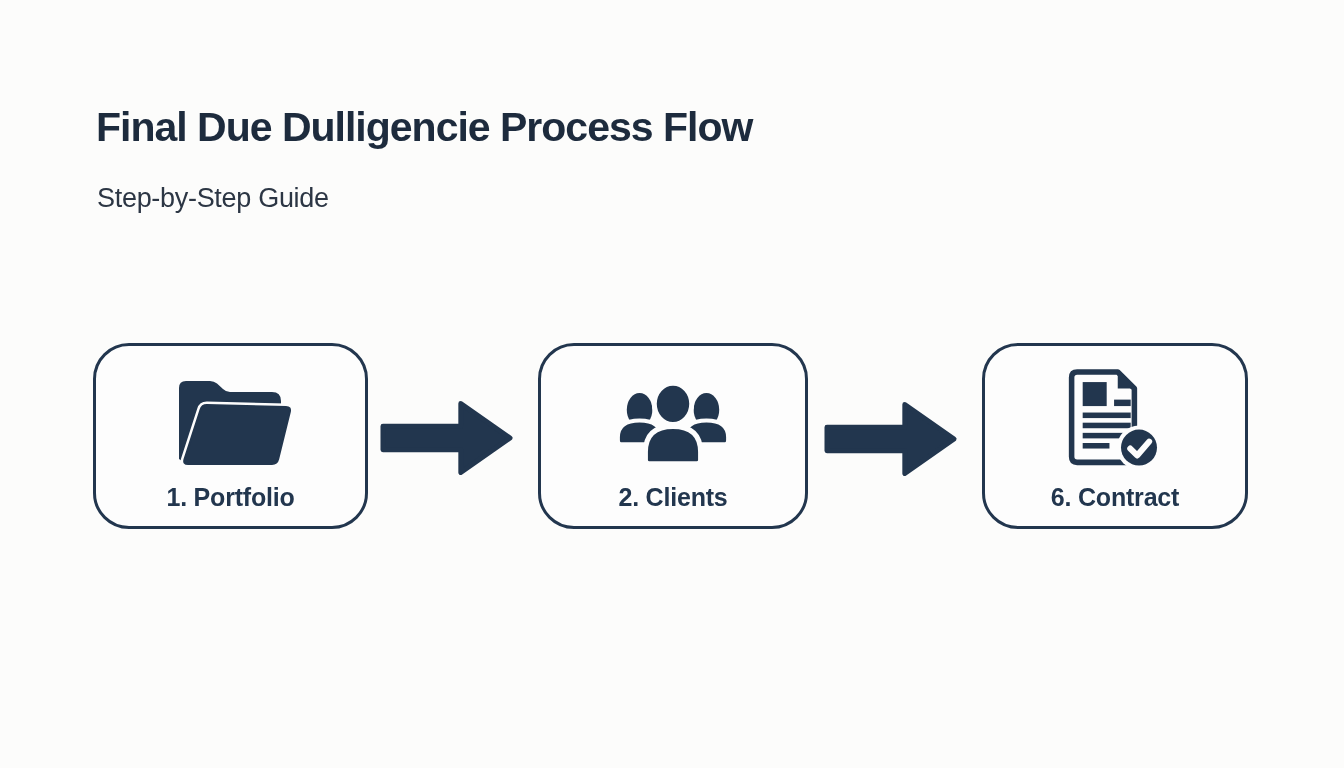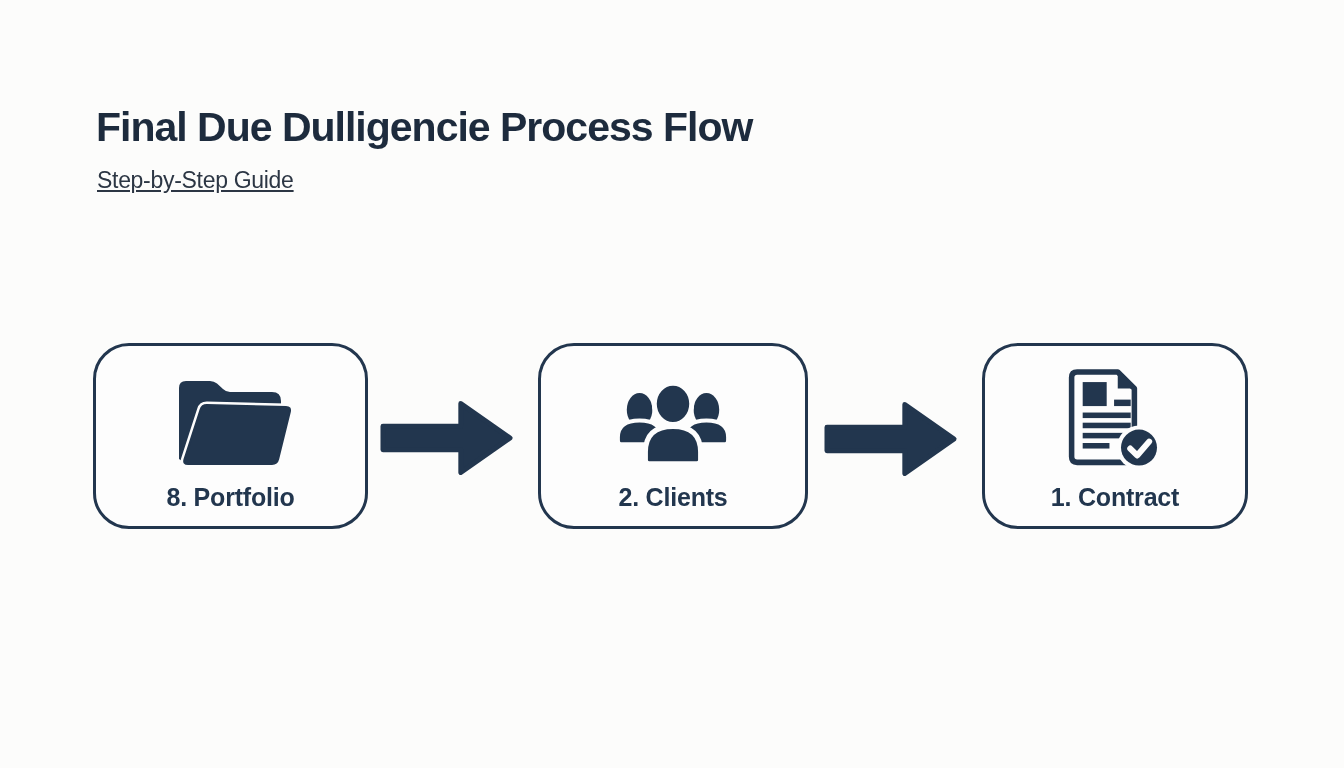--- a/index.html
+++ b/index.html
@@ -16,24 +16,23 @@
     font-family:"Liberation Sans","DejaVu Sans",sans-serif;
     position:relative;
   }
   .canvas{position:absolute;inset:0;}
   .page-title{
     position:absolute;left:96px;top:104px;
     font-size:41px;font-weight:700;letter-spacing:-1px;
     color:var(--title);
   }
   .page-subtitle{
-    position:absolute;left:97px;top:167px;
-    font-size:23px;font-weight:400;letter-spacing:-0.3px;
+    position:absolute;left:97px;top:183px;
+    font-size:27px;font-weight:400;letter-spacing:-0.3px;
     color:var(--subtitle);
-    text-decoration:underline;
   }
   .step-box{
     position:absolute;top:343px;height:186px;
     background:var(--box-bg);
     border:3px solid var(--navy);
     border-radius:36px;
   }
   .step-box .icon-wrap{position:absolute;left:0;right:0;display:flex;justify-content:center;}
   .step-label{
     position:absolute;left:0;right:0;bottom:14px;
@@ -64,21 +63,21 @@
   <p class="page-subtitle">Step-by-Step Guide</p>
 
   <div class="step-box" id="step-1">
     <div class="icon-wrap">
       <svg width="124" height="100" viewBox="0 0 124 100" aria-hidden="true">
         <path class="ink" d="M10,88 L10,17 Q10,10 17,10 L41,10 Q45,10 48,12.5 L54,18 Q57,21 61,21 L103,21 Q112,21 112,30 L112,45 L95,92 L16,92 Z"></path>
         <path class="gap" stroke-width="7" stroke-linejoin="round" d="M38,34.1 L117,35.9 Q122,36 120.8,40.9 L109.2,88.1 Q108,93 103,93 L19,93 Q14,93 15.5,88.2 L31.5,38.8 Q33,34 38,34.1 Z"></path>
         <path class="ink ink-stroke" stroke-width="2" stroke-linejoin="round" d="M38,34.1 L117,35.9 Q122,36 120.8,40.9 L109.2,88.1 Q108,93 103,93 L19,93 Q14,93 15.5,88.2 L31.5,38.8 Q33,34 38,34.1 Z"></path>
       </svg>
     </div>
-    <div class="step-label">8. Portfolio</div>
+    <div class="step-label">1. Portfolio</div>
   </div>
 
   <svg class="arrow" id="arrow-1" width="134" height="78" viewBox="0 0 136 78" aria-hidden="true">
     <polygon class="ink ink-stroke" stroke-width="5" stroke-linejoin="round" points="3,27 82,27 82,4 132,39 82,74 82,51 3,51"></polygon>
   </svg>
 
   <div class="step-box" id="step-2">
     <div class="icon-wrap">
       <svg width="118" height="81" viewBox="0 0 120 82" aria-hidden="true">
         <ellipse class="ink" cx="26" cy="27" rx="13" ry="17"></ellipse>
@@ -105,16 +104,16 @@
         <rect class="ink" x="51" y="35" width="18" height="7"></rect>
         <rect class="ink" x="17" y="49" width="52" height="6"></rect>
         <rect class="ink" x="17" y="60" width="52" height="6"></rect>
         <rect class="ink" x="17" y="71" width="52" height="6"></rect>
         <rect class="ink" x="17" y="82" width="29" height="6"></rect>
         <circle class="paper" cx="78" cy="87" r="24"></circle>
         <circle class="ink" cx="78" cy="87" r="19.5"></circle>
         <path d="M68.5,88 L76,95.5 L89,80.5" fill="none" stroke="var(--box-bg)" stroke-width="6.5" stroke-linecap="round" stroke-linejoin="round"></path>
       </svg>
     </div>
-    <div class="step-label">1. Contract</div>
+    <div class="step-label">6. Contract</div>
   </div>
 
 </div>
 
 </body></html>

